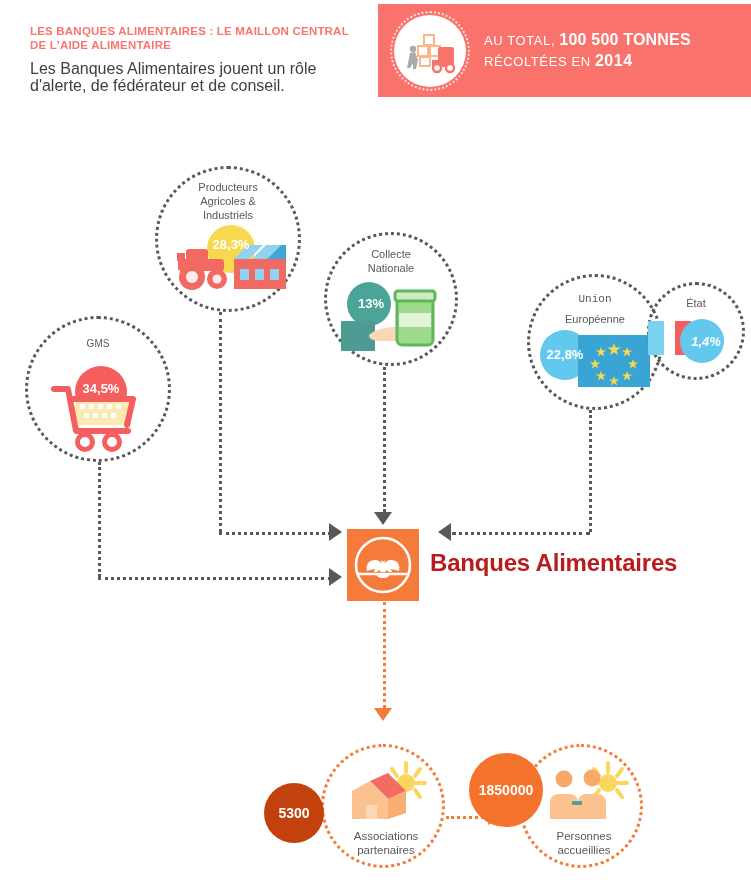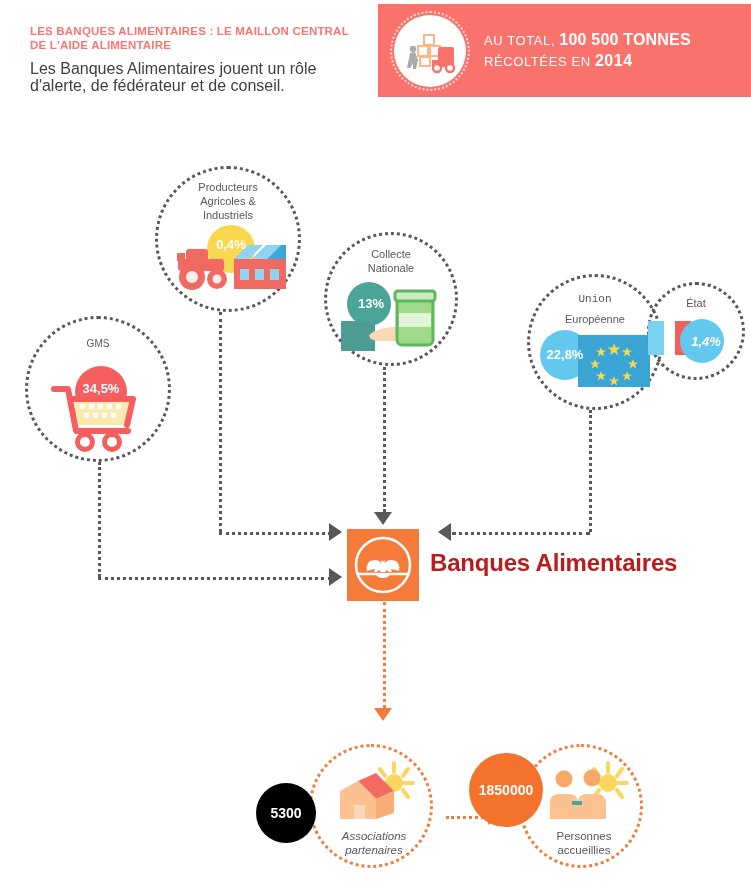--- a/index.html
+++ b/index.html
@@ -206,21 +206,21 @@
           <rect x="66" y="38" width="52" height="30" fill="#f06a62"></rect>
           <polygon points="66,38 80,24 95,24 81,38" fill="#8fd3f0"></polygon>
           <polygon points="84,38 98,24 113,24 99,38" fill="#8fd3f0"></polygon>
           <polygon points="99,38 113,24 118,24 118,38" fill="#3ba8d8"></polygon>
           <rect x="72" y="48" width="9" height="11" fill="#8fd3f0"></rect>
           <rect x="87" y="48" width="9" height="11" fill="#8fd3f0"></rect>
           <rect x="102" y="48" width="9" height="11" fill="#8fd3f0"></rect>
         </g>
       </svg>
     </div>
-    <div class="pct" style="left:44px; top:62px; width:58px; height:26px; border-radius:0; background:transparent;">0,4%</div>
+    <div class="pct" style="left:44px; top:62px; width:58px; height:26px; border-radius:0; background:transparent;">28,3%</div>
   </div>
 
   <div class="dcircle" style="left:324px; top:232px; width:134px; height:134px;">
     <div class="clabel sm" style="top:13px;">Collecte</div>
     <div class="clabel sm" style="top:27px;">Nationale</div>
     <div style="position:absolute; left:14px; top:44px;">
       <svg width="108" height="82" viewBox="0 0 108 82">
         <circle cx="28" cy="25" r="22" fill="#4aa598"></circle>
         <rect x="0" y="42" width="34" height="30" fill="#4d9c93"></rect>
 
@@ -276,21 +276,21 @@
 
       <path d="M20 42 q-2 -10 7 -11 q5 -0.5 7 3 l4 -3 l-1 4 q3 3 1 7 l-2 -1 l1 2 h-3 l-2 -2 l-2 2 h-3 l1 -3 q-5 1 -8 2z" fill="#ffffff"></path>
 
       <path d="M52 42 q2 -10 -7 -11 q-5 -0.5 -7 3 l-4 -3 l1 4 q-3 3 -1 7 l2 -1 l-1 2 h3 l2 -2 l2 2 h3 l-1 -3 q5 1 8 2z" fill="#ffffff"></path>
 
       <path d="M29 44 h14 q0 5 -7 5 t-7 -5z" fill="#ffffff"></path>
     </svg>
   </div>
   <div class="logo-title">Banques Alimentaires</div>
 
-  <div class="dcircle orange" style="left:309px; top:744px; width:124px; height:124px;font-style:italic;">
+  <div class="dcircle orange" style="left:321px; top:744px; width:124px; height:124px;">
     <div style="position:absolute; left:20px; top:14px;">
       <svg width="86" height="64" viewBox="0 0 86 64">
 
         <g stroke="#fbd65d" stroke-width="4" stroke-linecap="round">
           <line x1="62" y1="2" x2="62" y2="11"></line>
           <line x1="48" y1="8" x2="53" y2="15"></line>
           <line x1="76" y1="8" x2="71" y2="15"></line>
           <line x1="43" y1="22" x2="52" y2="22"></line>
           <line x1="81" y1="22" x2="72" y2="22"></line>
           <line x1="48" y1="36" x2="53" y2="29"></line>
@@ -300,21 +300,21 @@
 
         <polygon points="26,20 44,12 62,30 44,38" fill="#f46b63"></polygon>
         <polygon points="8,30 26,20 44,38 44,58 8,58" fill="#fbc28f"></polygon>
         <polygon points="44,38 62,30 62,52 44,58" fill="#f7ad74"></polygon>
         <rect x="22" y="44" width="11" height="14" fill="#fbd9b8"></rect>
       </svg>
     </div>
     <div class="blabel" style="left:-8px; top:82px;">Associations</div>
     <div class="blabel" style="left:-8px; top:96px;">partenaires</div>
   </div>
-  <div class="pct" style="left:256px; top:783px; width:60px; height:60px; background:#000000; font-size:14px;">5300</div>
+  <div class="pct" style="left:264px; top:783px; width:60px; height:60px; background:#c2410c; font-size:14px;">5300</div>
 
   <div class="dcircle orange" style="left:519px; top:744px; width:124px; height:124px;">
     <div style="position:absolute; left:24px; top:14px;">
       <svg width="86" height="64" viewBox="0 0 86 64">
         <g stroke="#fbd65d" stroke-width="4" stroke-linecap="round">
           <line x1="62" y1="2" x2="62" y2="11"></line>
           <line x1="48" y1="8" x2="53" y2="15"></line>
           <line x1="76" y1="8" x2="71" y2="15"></line>
           <line x1="43" y1="22" x2="52" y2="22"></line>
           <line x1="81" y1="22" x2="72" y2="22"></line>

